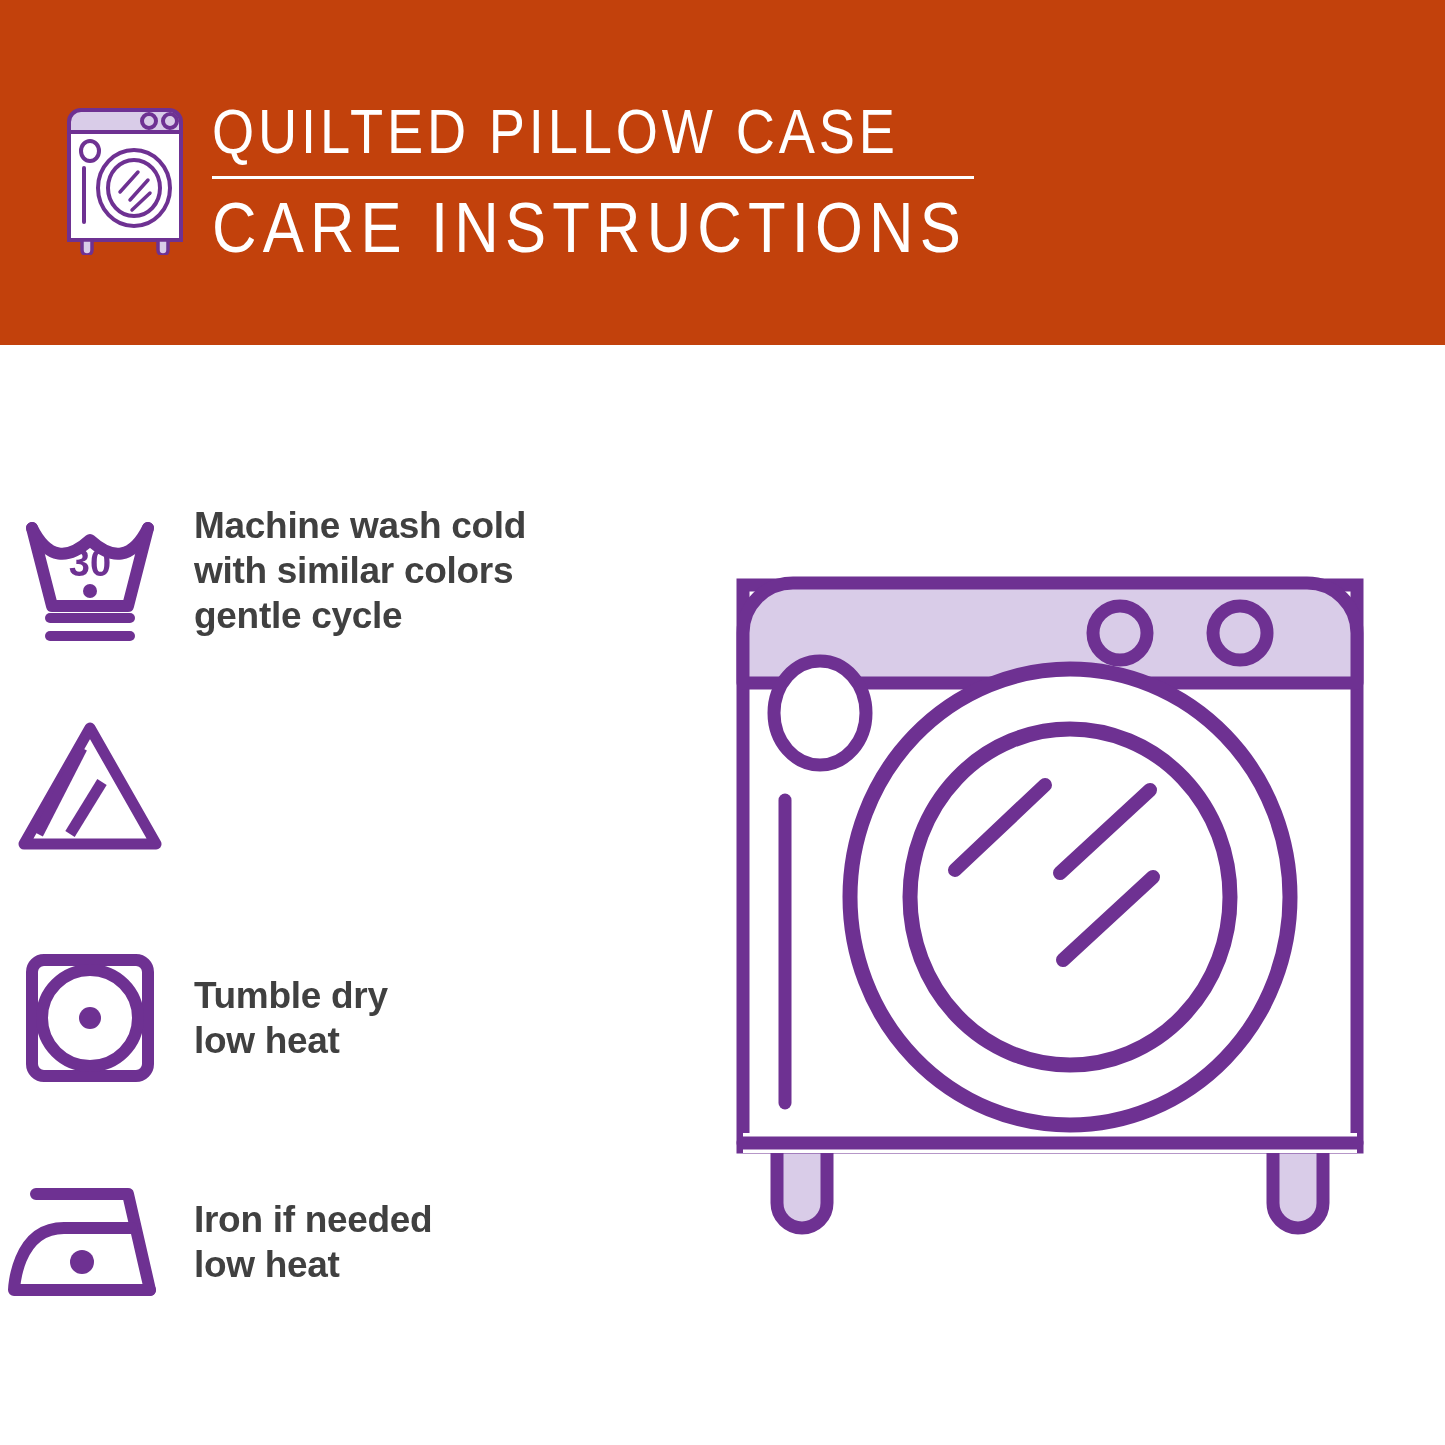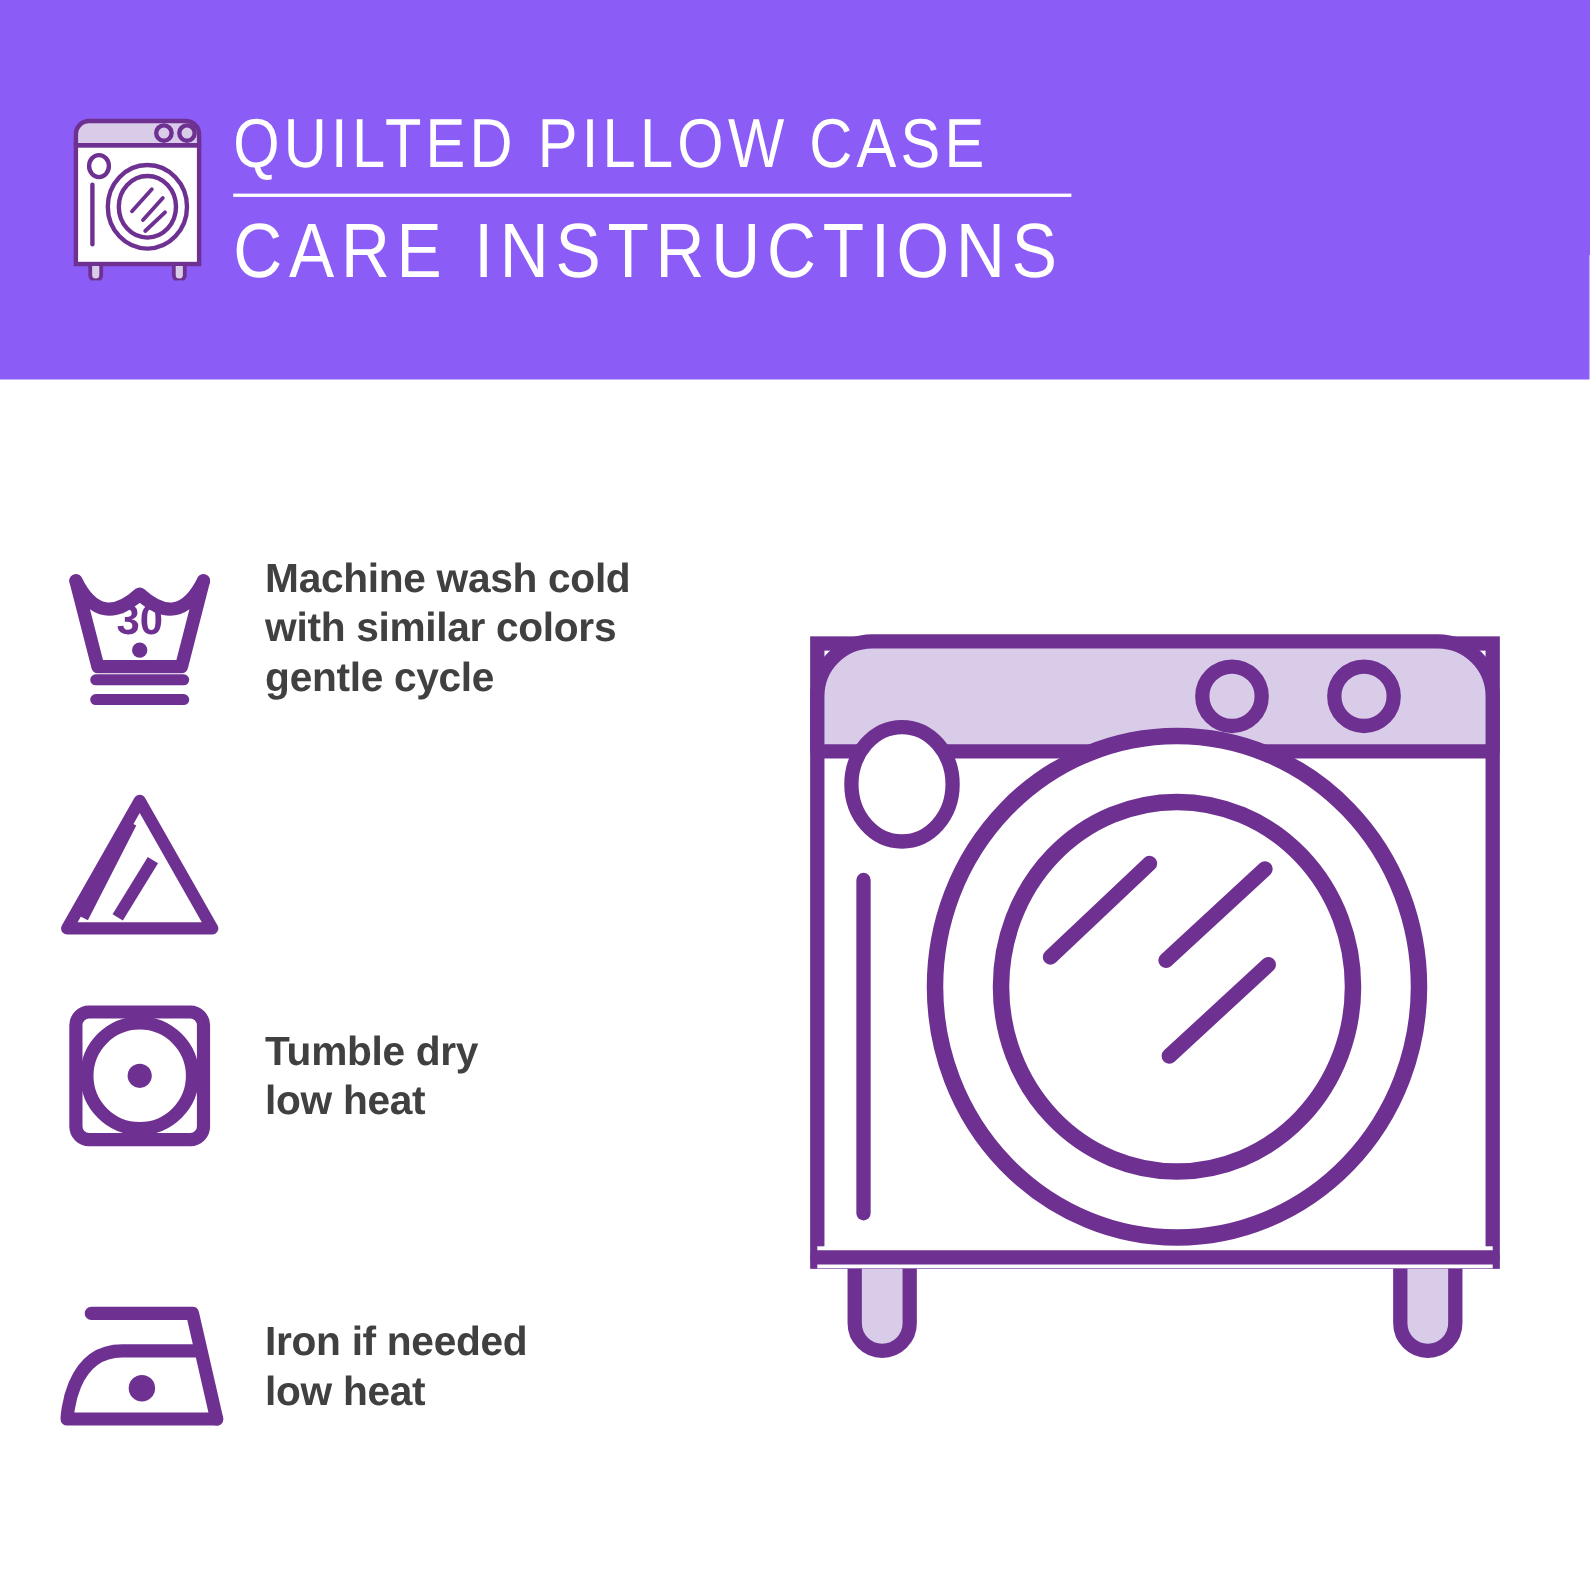--- a/index.html
+++ b/index.html
@@ -21,21 +21,21 @@
     background: #ffffff;
   }
 
   
   #header {
     position: absolute;
     left: 0;
     top: 0;
     width: 1445px;
     height: 345px;
-    background: #8b5cf6;
+    background: #c2410c;
     overflow: hidden;
   }
 
   #header-logo {
     position: absolute;
     left: 60px;
     top: 100px;
     width: 130px;
     height: 155px;
   }
@@ -95,38 +95,37 @@
     display: flex;
     align-items: center;
   }
 
   .care-icon {
     width: 180px;
     min-width: 180px;
     height: 170px;
     display: flex;
     align-items: center;
-    justify-content: flex-start;
-    padding-left: 47px;
+    justify-content: center;
   }
 
   .care-text {
     color: #404040;
     font-family: "Liberation Sans", sans-serif;
     font-size: 37px;
     line-height: 45px;
     font-weight: 700;
     letter-spacing: -0.3px;
     white-space: pre-line;
     padding-left: 14px;
   }
 
   #row-wash   { top: 140px; }
   #row-bleach { top: 360px; }
-  #row-dry    { top: 548px; }
+  #row-dry    { top: 588px; }
   #row-iron   { top: 812px; }
 
   
   #washer-illustration {
     position: absolute;
     left: 715px;
     top: 465px;
     width: 700px;
     height: 910px;
   }

